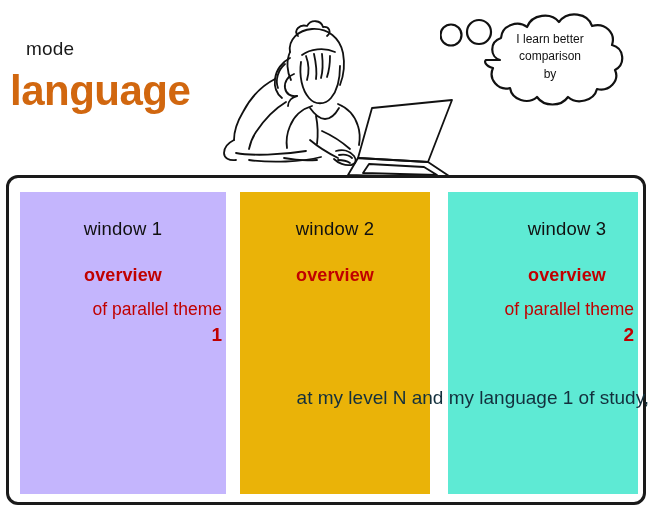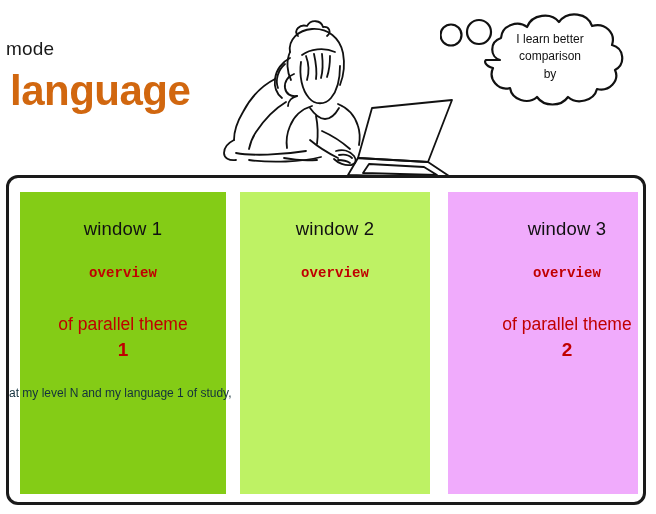--- a/index.html
+++ b/index.html
@@ -17,21 +17,21 @@
 
   
   #header {
     position: absolute;
     left: 0; top: 0;
     width: 656px;
     height: 176px;
   }
   #mode-label {
     position: absolute;
-    left: 6px;
+    left: 26px;
     top: 38px;
     font-size: 19px;
     color: #1a1a1a;
     letter-spacing: 0.2px;
   }
   #mode-value {
     position: absolute;
     left: 10px;
     top: 70px;
     font-size: 42px;
@@ -85,61 +85,60 @@
     background: #ffffff;
   }
 
   .window-col {
     position: absolute;
     top: 14px;
     height: 302px;
     box-sizing: border-box;
     padding-top: 26px;
   }
-  #window-col-1 { left: 11px;  width: 206px; background: #84cc16; }
-  #window-col-2 { left: 231px; width: 190px; background: #bef264; }
-  #window-col-3 { left: 439px; width: 190px; background: #f0abfc; padding-left: 48px; }
+  #window-col-1 { left: 11px;  width: 206px; background: #c4b5fd; }
+  #window-col-2 { left: 231px; width: 190px; background: #eab308; }
+  #window-col-3 { left: 439px; width: 190px; background: #5eead4; padding-left: 48px; }
 
   .window-title {
     text-align: center;
     font-size: 18.5px;
     color: #111111;
     letter-spacing: 0.2px;
   }
   .window-overview {
     text-align: center;
-    font-size: 14px;
+    font-size: 18px;
     font-weight: bold;
     color: #c00000;
     margin-top: 25px;
     letter-spacing: 0.1px;
-    font-family: Liberation Mono, monospace;
   }
   .window-subtitle {
-    text-align: center;
+    text-align: right;
     font-size: 17.5px;
     color: #c00000;
-    margin-top: 32px;
+    margin-top: 12px;
     line-height: 1.35;
     padding: 0 4px;
   }
   .window-subtitle .num {
     display: block;
     font-weight: bold;
     font-size: 19px;
   }
 
   
   #footer-caption {
     position: absolute;
     left: 0;
     top: 206px;
     width: 640px;
-    text-align: left;
-    font-size: 12px;
+    text-align: right;
+    font-size: 19px;
     color: #13303d;
     line-height: 1.5;
     pointer-events: none;
   }
   #footer-caption span { display: block; }
 </style>
 </head>
 <body>
 
 <div id="header">

